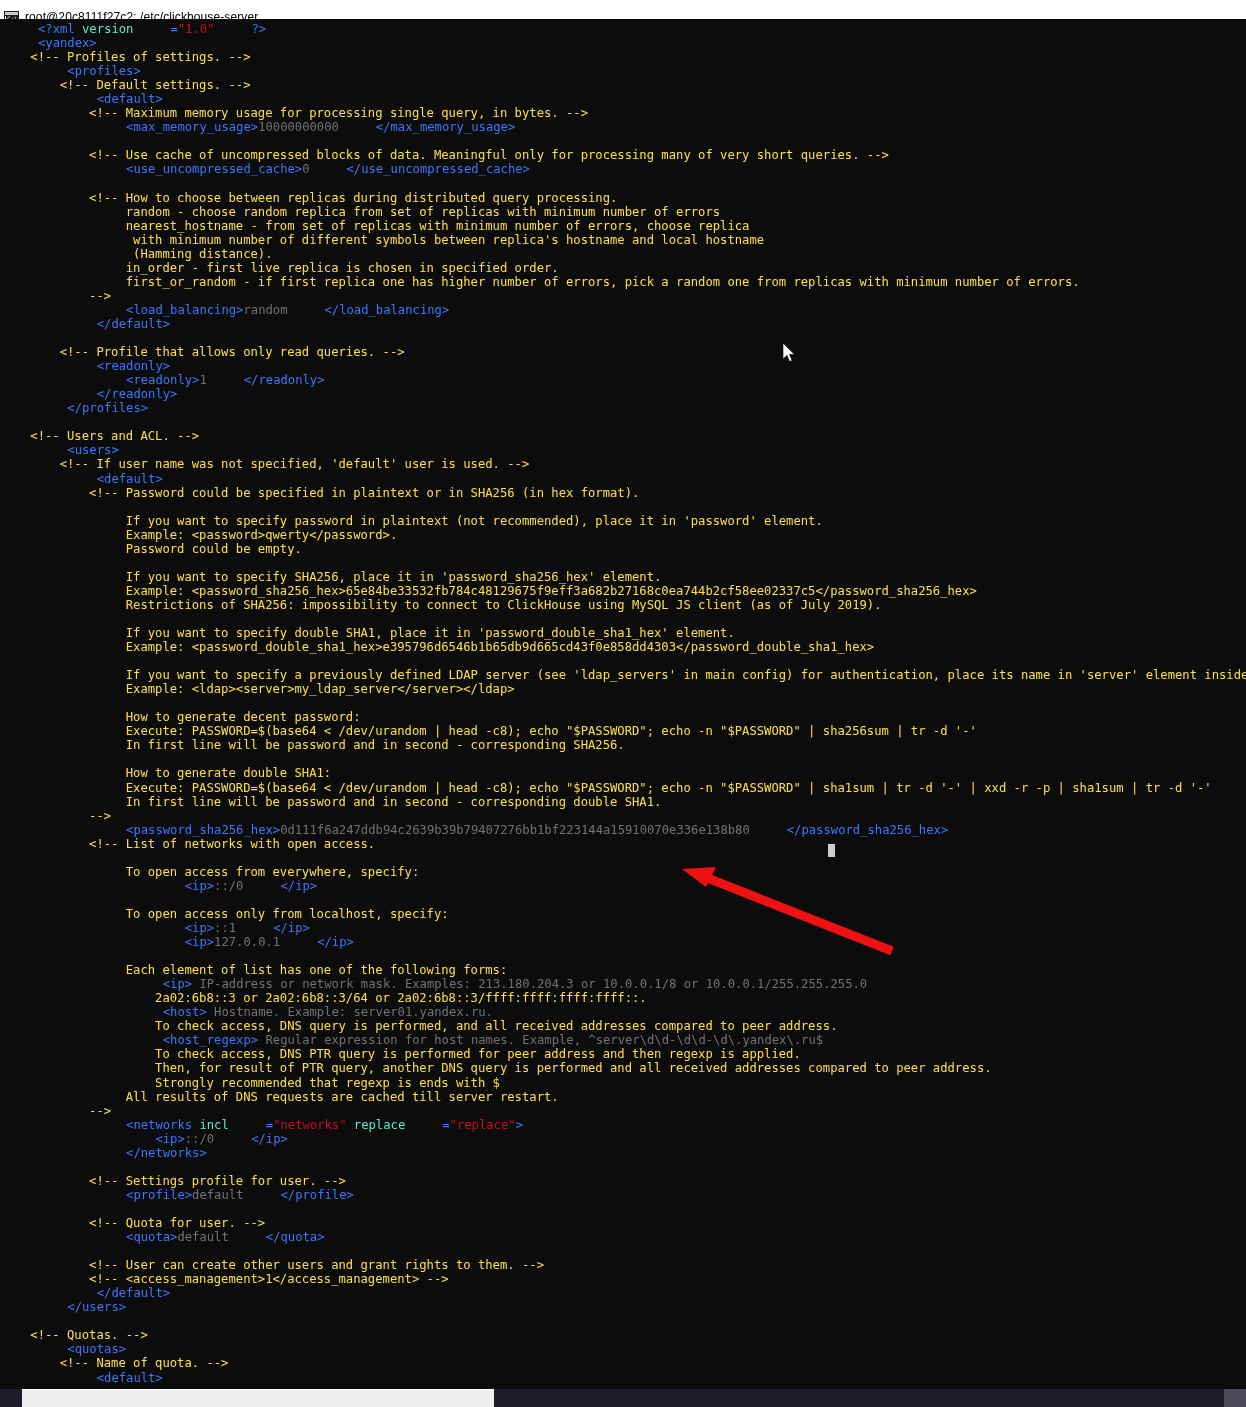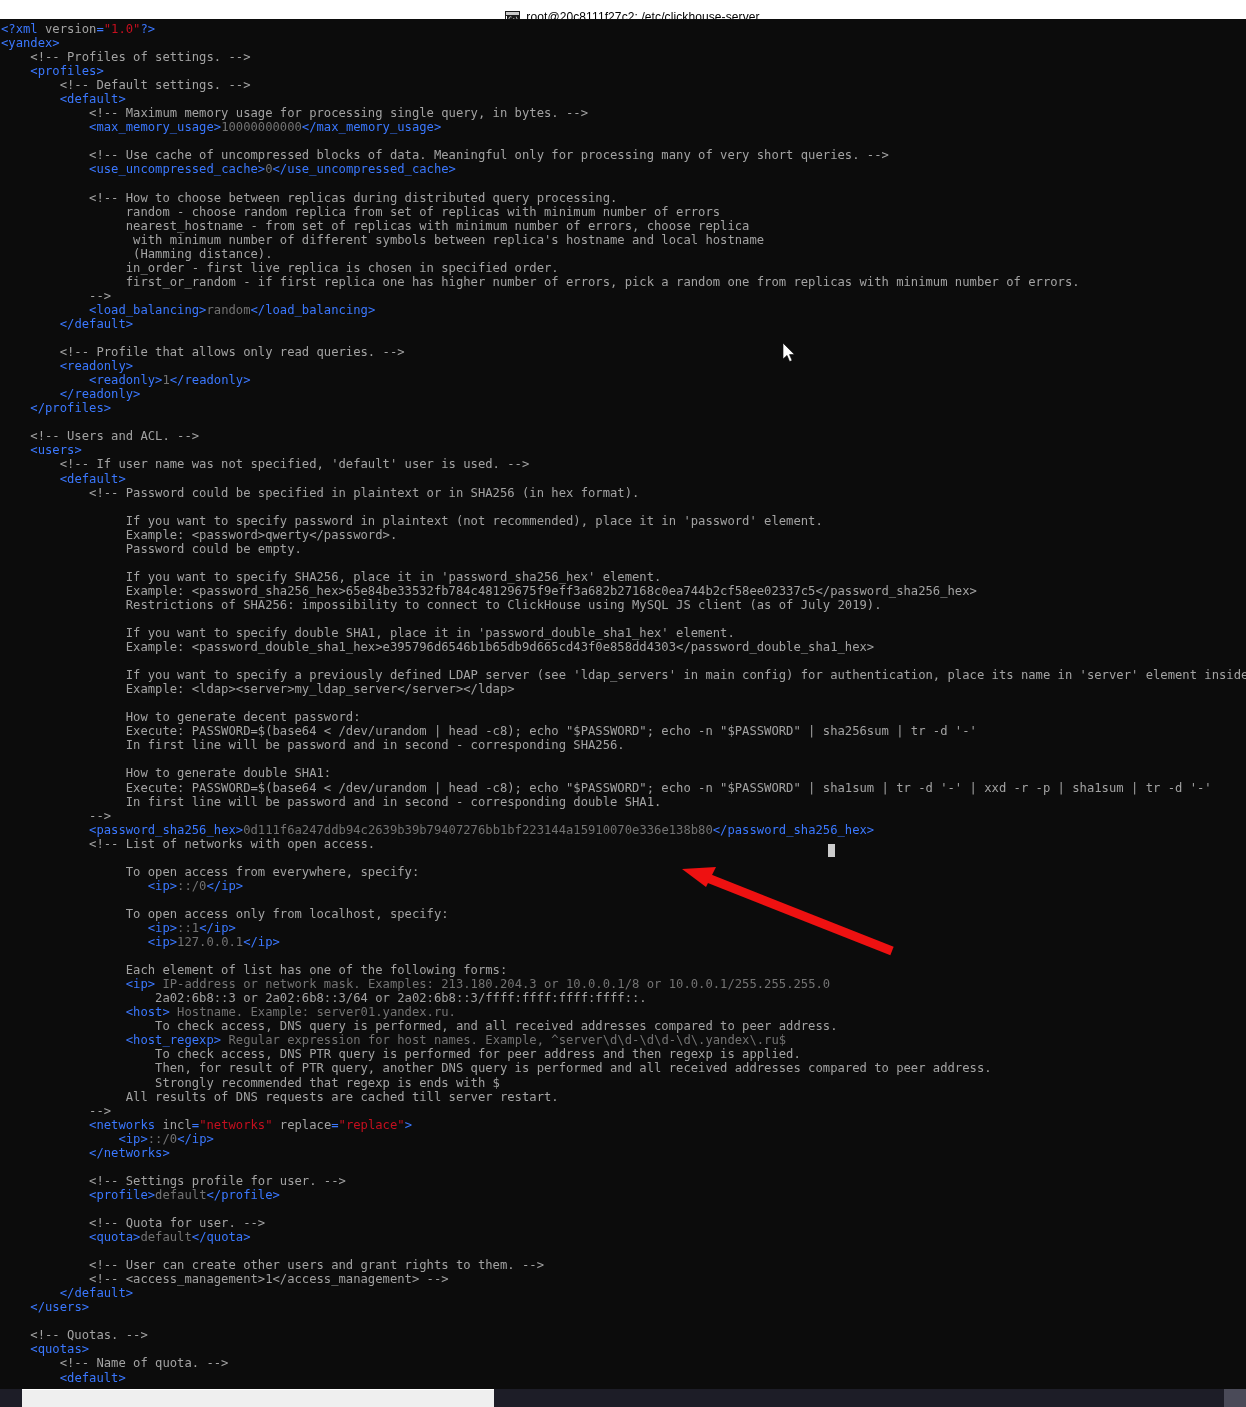--- a/index.html
+++ b/index.html
@@ -18,23 +18,22 @@
   
   #titlebar {
     position: absolute;
     top: 0; left: 0;
     width: 1246px;
     height: 35px;
     background: #ffffff;
     display: flex;
     align-items: center;
     box-sizing: border-box;
-    padding-left: 19px;
+    padding-left: 4px;
     border-bottom: 1px solid #d9d9d9;
-    justify-content: center;
   }
   #titlebar .cmd-icon {
     width: 15px;
     height: 13px;
     background: #ffffff;
     border: 1px solid #1b1b1b;
     box-sizing: border-box;
     position: relative;
     margin-right: 6px;
     flex: none;
@@ -85,24 +84,24 @@
     padding: 3px 0 0 1px;
     font-family: "DejaVu Sans Mono", "Liberation Mono", monospace;
     font-size: 12.2px;
     line-height: 14.05px;
     white-space: pre;
     color: #3b78ff;
     letter-spacing: 0px;
   }
   #code .ln { display: block; height: 14.05px; }
   
-  .tag      { color: #3b78ff; }          
-  .cmt      { color: #a3a3a3; }          
+  .tag      { color: #3b78ff; margin-left: 37px; }          
+  .cmt      { color: #fde047; }          
   .txt      { color: #737373; }          
-  .attr     { color: #a3a3a3; }          
+  .attr     { color: #5eead4; }          
   .val      { color: #c50f1f; }
 
   
   #statusline {
     position: absolute;
     left: 1px;
     top: 1381px;
     font-family: "DejaVu Sans Mono", "Liberation Mono", monospace;
     font-size: 12.2px;
     line-height: 14px;

